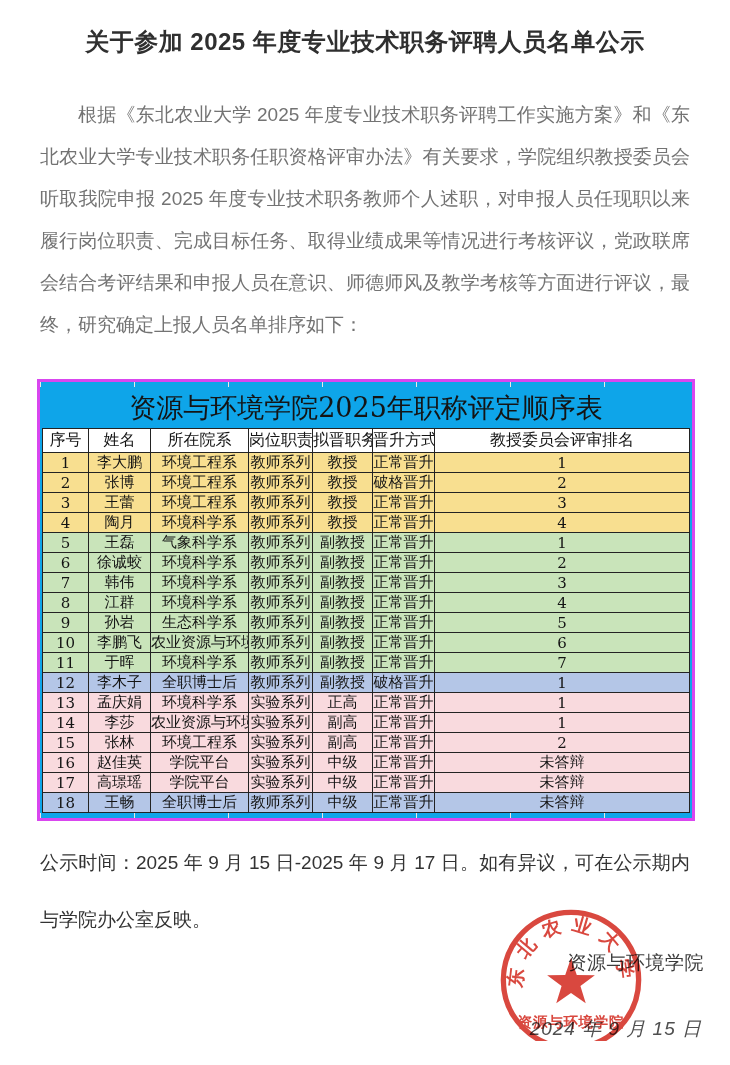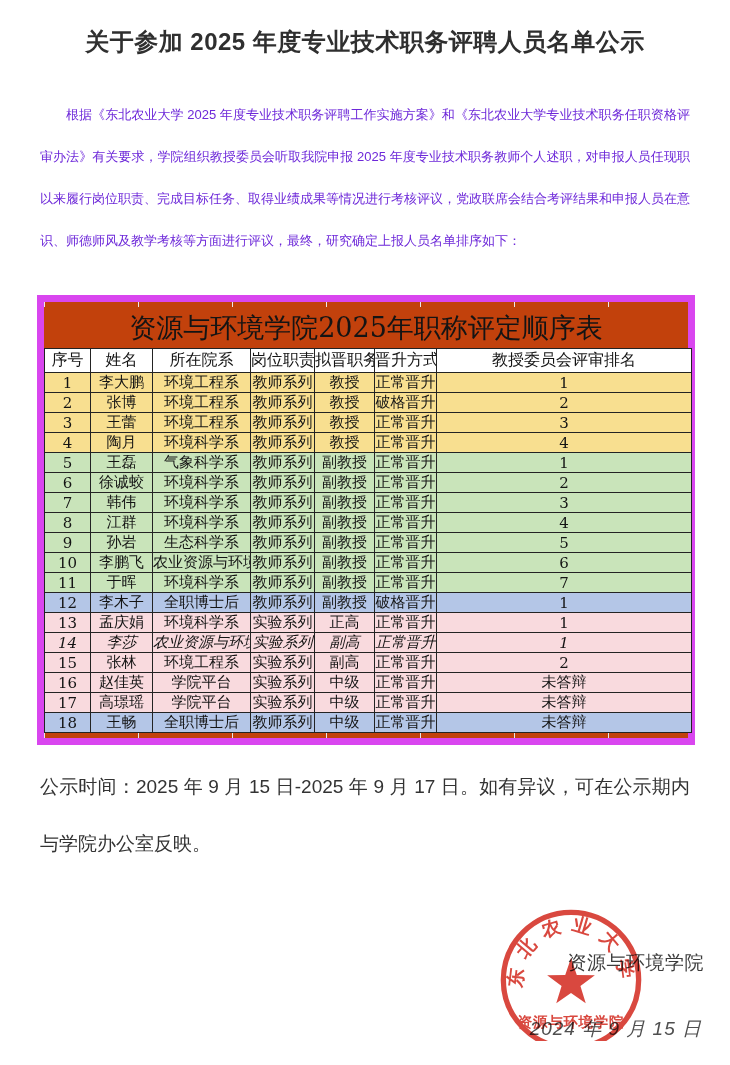--- a/index.html
+++ b/index.html
@@ -5,26 +5,26 @@
   html,body { margin:0; padding:0; background:#ffffff; }
   .page {
     position:relative; width:730px; height:1041px; background:#ffffff;
     font-family:"Liberation Sans", sans-serif; color:#333; overflow:hidden;
   }
   .doc-title {
     margin:26px 30px 0; font-size:24px; line-height:32px; text-align:center;
     font-weight:700; color:#2f2f2f; letter-spacing:0.5px;
   }
   .intro-para {
-    margin:36px 40px 0; font-size:13px; line-height:42px; text-align:justify;
-    text-indent:2em; color:#6d28d9;
+    margin:36px 40px 0; font-size:19px; line-height:42px; text-align:justify;
+    text-indent:2em; color:#737373;
   }
   .table-wrap {
     box-sizing:border-box; margin:33px 0 0 37px; width:658px;
-    border:7px solid #d946ef; background:#c2410c; padding:0;
+    border:3px solid #d946ef; background:#0ea5e9; padding:0;
   }
   .grid-strip {
     height:5px;
     background:repeating-linear-gradient(90deg,#e9e9e9 0 1px,transparent 1px 94px);
   }
   .tbl-title {
     font-family:"DejaVu Serif", serif; font-size:27px; color:#141414;
     text-align:center; height:41px; line-height:41px; font-weight:400;
   }
   table.rank {
@@ -199,21 +199,21 @@
           </tr>
           <tr style="background: rgb(249, 218, 222);">
             <td>13</td>
             <td>孟庆娟</td>
             <td>环境科学系</td>
             <td>实验系列</td>
             <td>正高</td>
             <td>正常晋升</td>
             <td>1</td>
           </tr>
-          <tr style="background: rgb(249, 218, 222); font-style: italic;">
+          <tr style="background: rgb(249, 218, 222);">
             <td>14</td>
             <td>李莎</td>
             <td>农业资源与环境系</td>
             <td>实验系列</td>
             <td>副高</td>
             <td>正常晋升</td>
             <td>1</td>
           </tr>
           <tr style="background: rgb(249, 218, 222);">
             <td>15</td>

